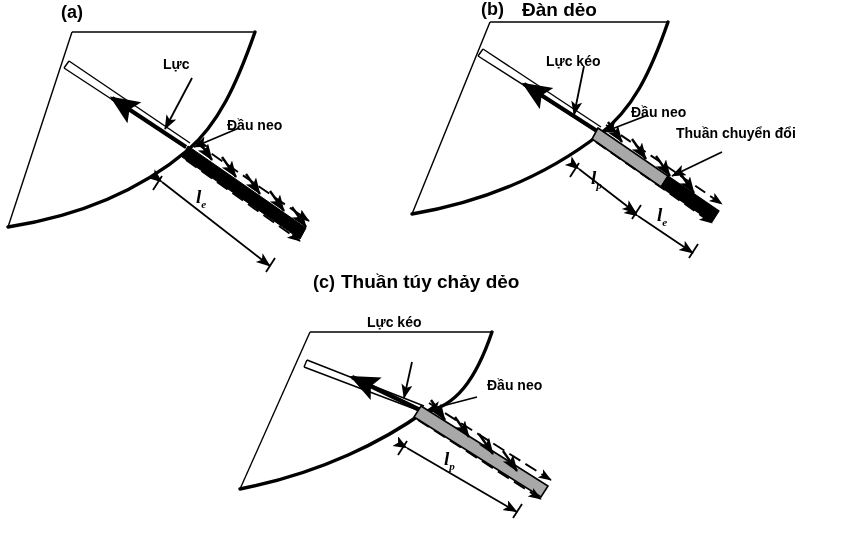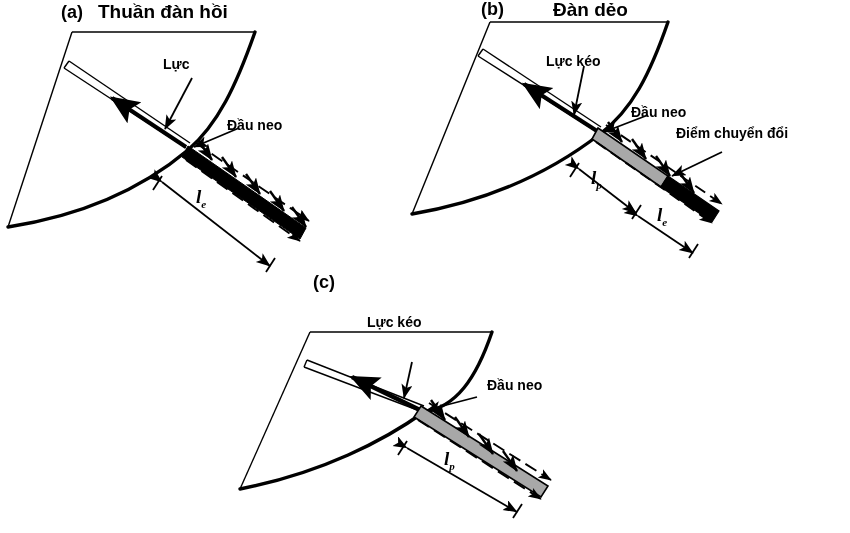--- a/index.html
+++ b/index.html
@@ -139,39 +139,39 @@
       <path d="M398,455 L407,441" stroke="#000" stroke-width="1.8" fill="none"></path>
       <path d="M513,518 L522,504" stroke="#000" stroke-width="1.8" fill="none"></path>
       <path d="M407,448 L517,512" stroke="#000" stroke-width="1.8" fill="none" marker-start="url(#solidArrow)" marker-end="url(#solidArrow)"></path>
 
       <path d="M412,362 L404,398" stroke="#000" stroke-width="1.8" fill="none" marker-end="url(#solidArrow)"></path>
       <path d="M477,397 L427,410" stroke="#000" stroke-width="1.8" fill="none" marker-end="url(#solidArrow)"></path>
     </g>
   </svg>
 
   <div class="lbl panelid" style="left:61px;top:3px;">(a)</div>
-  <div class="lbl title" style="left:98px;top:2px;">Thuần đàn hồi</div>
   <div class="lbl anno" style="left:163px;top:57px;">Lực</div>
   <div class="lbl anno" style="left:227px;top:118px;">Đầu neo</div>
   <div class="lbl dim" style="left:196px;top:187px;">
     <span>l</span><sub>e</sub>
   </div>
 
   <div class="lbl panelid" style="left:481px;top:0px;">(b)</div>
-  <div class="lbl title" style="left:553px;top:0px;">Đàn dẻo</div>
+  <div class="lbl title" style="left:522px;top:0px;">Đàn dẻo</div>
   <div class="lbl anno" style="left:546px;top:54px;">Lực kéo</div>
   <div class="lbl anno" style="left:631px;top:105px;">Đầu neo</div>
-  <div class="lbl anno" style="left:676px;top:126px;">Điểm chuyển đổi</div>
+  <div class="lbl anno" style="left:676px;top:126px;">Thuần chuyển đổi</div>
   <div class="lbl dim" style="left:591px;top:168px;">
     <span>l</span><sub>p</sub>
   </div>
   <div class="lbl dim" style="left:657px;top:205px;">
     <span>l</span><sub>e</sub>
   </div>
 
   <div class="lbl panelid" style="left:313px;top:273px;">(c)</div>
+  <div class="lbl title" style="left:341px;top:272px;">Thuần túy chảy dẻo</div>
   <div class="lbl anno" style="left:367px;top:315px;">Lực kéo</div>
   <div class="lbl anno" style="left:487px;top:378px;">Đầu neo</div>
   <div class="lbl dim" style="left:444px;top:449px;">
     <span>l</span><sub>p</sub>
   </div>
 
 </div>
 
 </body></html>

